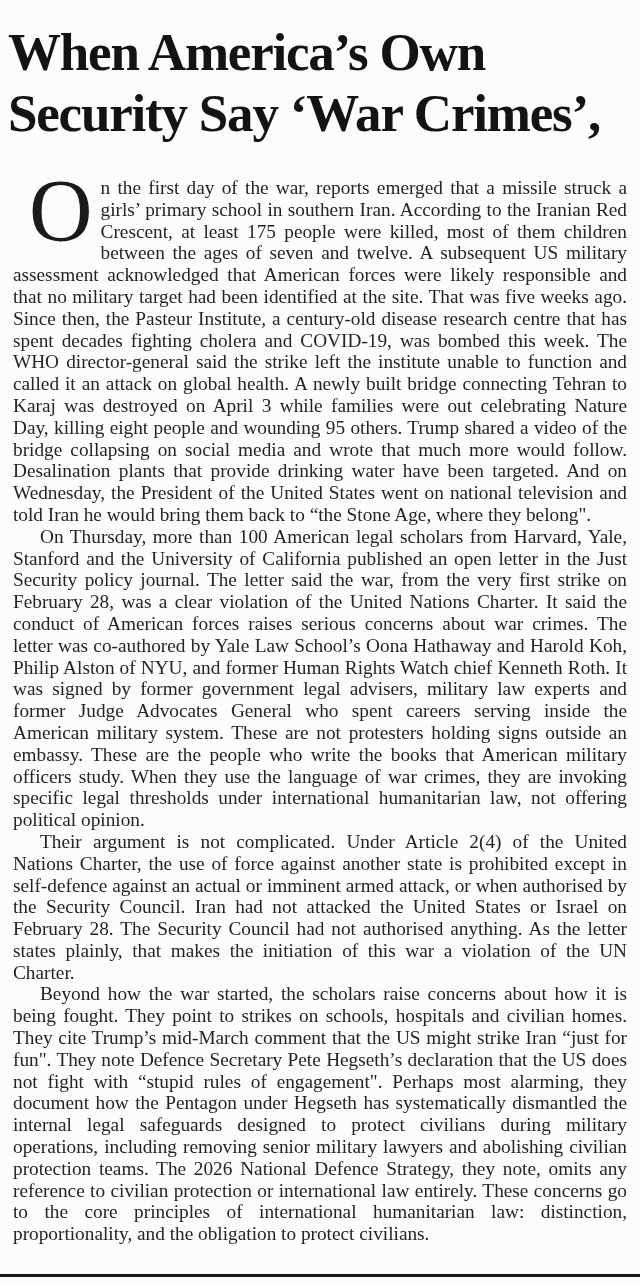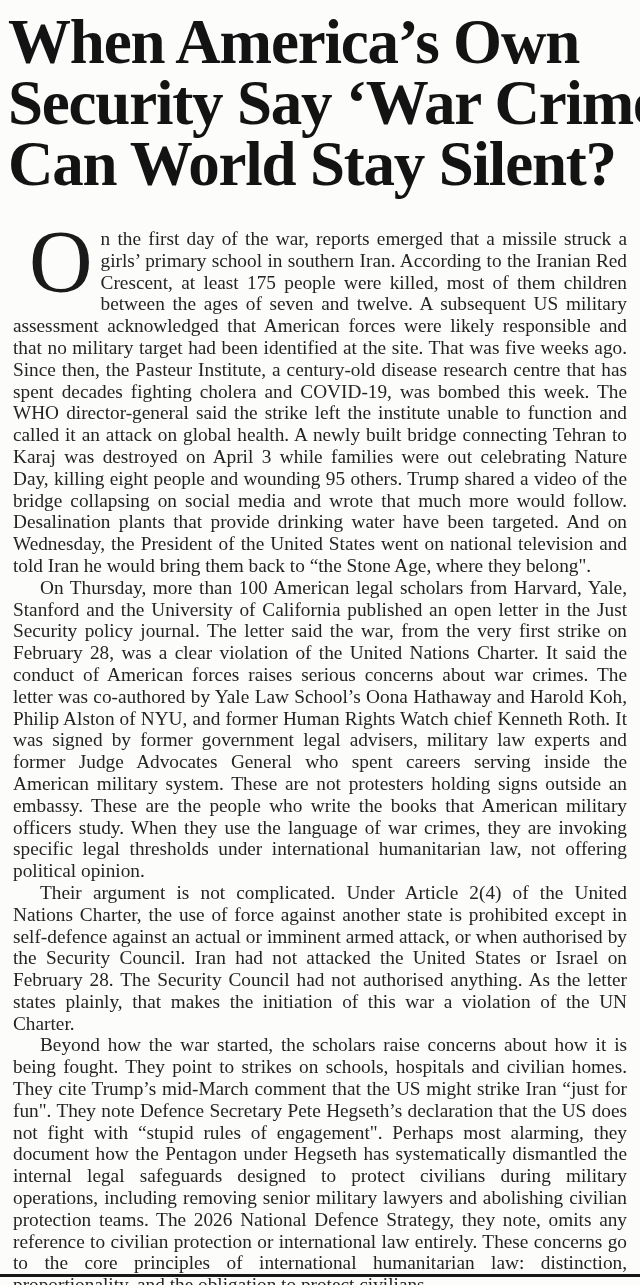--- a/index.html
+++ b/index.html
@@ -15,24 +15,24 @@
     position: relative;
   }
   .page {
     position: relative;
     width: 640px;
     height: 1285px;
     background: #fcfcfb;
   }
   .headline {
     margin: 0;
-    padding: 12px 6px 0 8px;
+    padding: 22px 6px 0 8px;
     font-family: "Liberation Serif", serif;
     font-weight: 700;
-    font-size: 63px;
+    font-size: 53px;
     line-height: 61px;
     letter-spacing: -1.2px;
     color: #131313;
   }
   .headline .hline {
     display: block;
     white-space: nowrap;
   }
   .article-body {
     margin-top: 33px;
@@ -70,21 +70,20 @@
   }
 </style>
 </head>
 <body>
 
 <div class="page">
 
   <h1 class="headline">
     <span class="hline">When America’s Own</span>
     <span class="hline">Security Say ‘War Crimes’,</span>
-    <span class="hline">Can World Stay Silent?</span>
   </h1>
 
   <div class="article-body">
     <p><span class="dropcap">O</span><span>n the first day of the war, reports emerged that a missile struck a girls’ primary school in southern Iran. According to the Iranian Red Crescent, at least 175 people were killed, most of them children between the ages of seven and twelve. A subsequent US military assessment acknowledged that American forces were likely responsible and that no military target had been identified at the site. That was five weeks ago. Since then, the Pasteur Institute, a century-old disease research centre that has spent decades fighting cholera and COVID-19, was bombed this week. The WHO director-general said the strike left the institute unable to function and called it an attack on global health. A newly built bridge connecting Tehran to Karaj was destroyed on April 3 while families were out celebrating Nature Day, killing eight people and wounding 95 others. Trump shared a video of the bridge collapsing on social media and wrote that much more would follow. Desalination plants that provide drinking water have been targeted. And on Wednesday, the President of the United States went on national television and told Iran he would bring them back to “the Stone Age, where they belong".</span></p>
     <p class="indent">On Thursday, more than 100 American legal scholars from Harvard, Yale, Stanford and the University of California published an open letter in the Just Security policy journal. The letter said the war, from the very first strike on February 28, was a clear violation of the United Nations Charter. It said the conduct of American forces raises serious concerns about war crimes. The letter was co-authored by Yale Law School’s Oona Hathaway and Harold Koh, Philip Alston of NYU, and former Human Rights Watch chief Kenneth Roth. It was signed by former government legal advisers, military law experts and former Judge Advocates General who spent careers serving inside the American military system. These are not protesters holding signs outside an embassy. These are the people who write the books that American military officers study. When they use the language of war crimes, they are invoking specific legal thresholds under international humanitarian law, not offering political opinion.</p>
     <p class="indent">Their argument is not complicated. Under Article 2(4) of the United Nations Charter, the use of force against another state is prohibited except in self-defence against an actual or imminent armed attack, or when authorised by the Security Council. Iran had not attacked the United States or Israel on February 28. The Security Council had not authorised anything. As the letter states plainly, that makes the initiation of this war a violation of the UN Charter.</p>
     <p class="indent">Beyond how the war started, the scholars raise concerns about how it is being fought. They point to strikes on schools, hospitals and civilian homes. They cite Trump’s mid-March comment that the US might strike Iran “just for fun". They note Defence Secretary Pete Hegseth’s declaration that the US does not fight with “stupid rules of engagement". Perhaps most alarming, they document how the Pentagon under Hegseth has systematically dismantled the internal legal safeguards designed to protect civilians during military operations, including removing senior military lawyers and abolishing civilian protection teams. The 2026 National Defence Strategy, they note, omits any reference to civilian protection or international law entirely. These concerns go to the core principles of international humanitarian law: distinction, proportionality, and the obligation to protect civilians.</p>
 
   </div>
 

